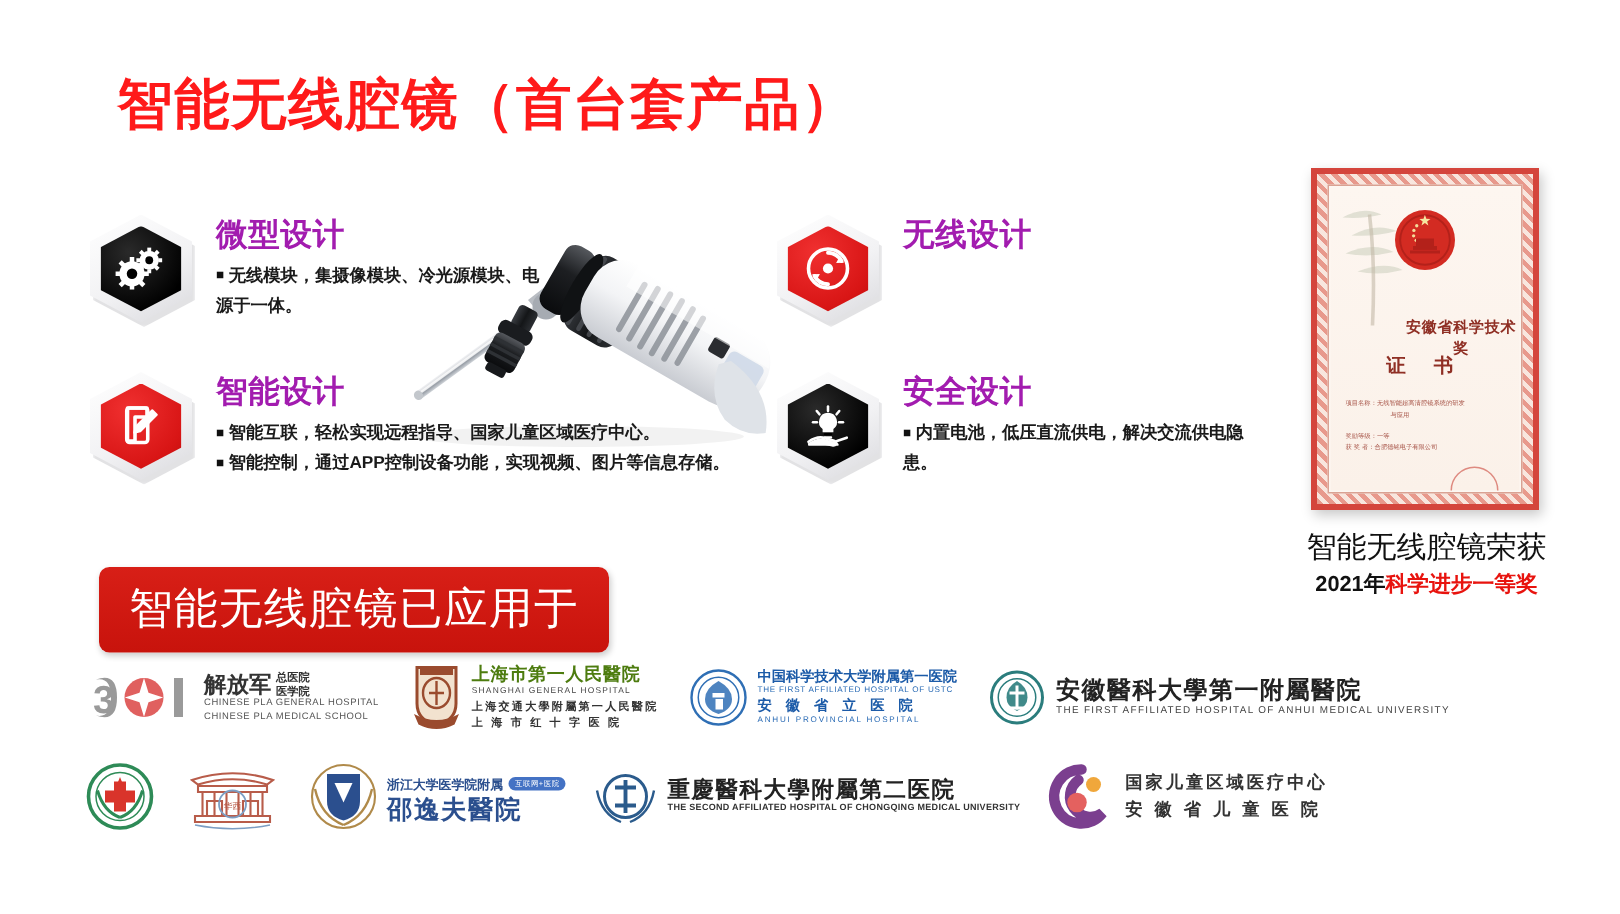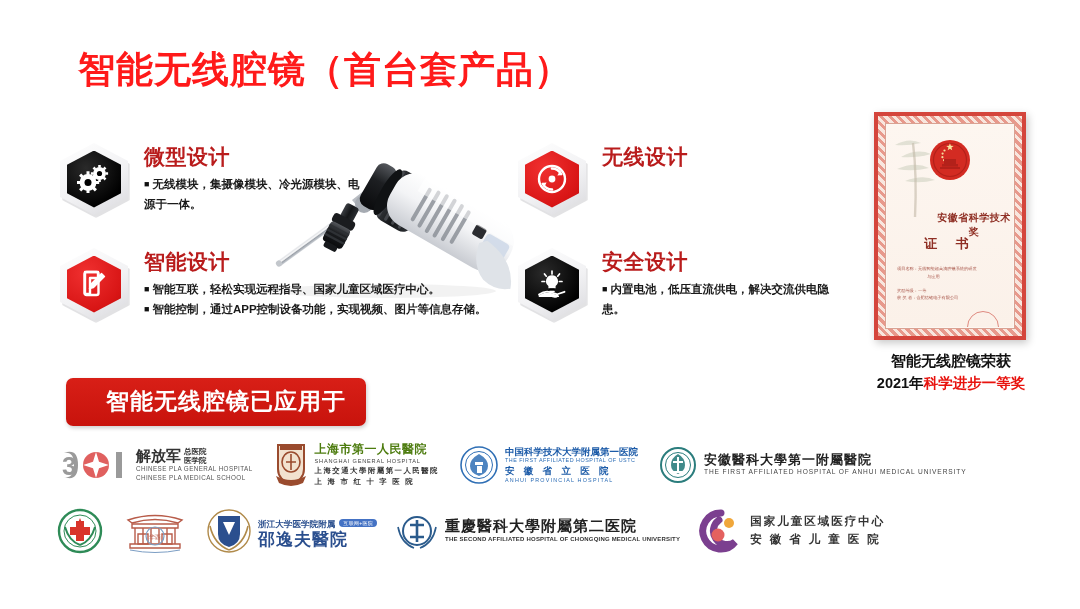--- a/index.html
+++ b/index.html
@@ -39,21 +39,21 @@
     position:absolute;left:7px;top:7.5px;width:54px;height:57px;
     clip-path:polygon(50% 0%,100% 25%,100% 75%,50% 100%,0% 75%,0% 25%);
     display:flex;align-items:center;justify-content:center;
   }
   .hexinner.dark{background:radial-gradient(circle at 35% 30%,#2a2a2a 0%,#000000 75%);}
   .hexinner.red{background:radial-gradient(circle at 35% 30%,#f03030 0%,#d81515 70%,#c00d0d 100%);}
   .hexinner svg{display:block;}
 
   .ftext{margin-left:12px;padding-top:2px;}
   .fhead{
-    font-size:21px;font-weight:bold;color:#b91c1c;line-height:1.15;
+    font-size:21px;font-weight:bold;color:#a21caf;line-height:1.15;
     margin-bottom:5px;letter-spacing:0.5px;
   }
   .fbody{font-size:11.5px;color:#1a1a1a;font-weight:bold;line-height:1.75;}
   .fbody .bullet{color:#111;font-size:9px;vertical-align:1px;margin-right:3px;}
   .fbody p{margin:0;}
 
   
   .device{position:absolute;left:236px;top:103px;width:290px;height:200px;}
 
   
@@ -77,33 +77,33 @@
     font-size:13px;font-weight:bold;color:#8f2f24;letter-spacing:7px;
     font-family:"DejaVu Sans",sans-serif;}
   .cert-fine{position:absolute;left:10px;right:8px;top:140px;
     font-size:4.2px;color:#a8564a;line-height:1.85;font-family:"DejaVu Sans",sans-serif;}
   .cert-fine .row{white-space:nowrap;overflow:hidden;}
   .cert-fine .gap{margin-top:6px;}
   .cert-seal{position:absolute;right:14px;top:186px;width:30px;height:30px;
     border:1.4px solid #d4675c;border-radius:50%;opacity:.75;}
 
   .cert-cap{position:absolute;left:846px;top:350px;width:210px;text-align:center;}
-  .cert-cap .l1{font-size:15px;font-weight:bold;color:#111;line-height:1.5;}
+  .cert-cap .l1{font-size:20px;font-weight:normal;color:#111;line-height:1.5;}
   .cert-cap .l2{font-size:14.5px;font-weight:bold;line-height:1.5;}
   .cert-cap .l2 .blk{color:#111;}
   .cert-cap .l2 .red{color:#E8130E;}
 
   
   .banner{
     position:absolute;left:66px;top:378px;
     background:linear-gradient(180deg,#D81F17 0%,#C8130C 100%);
     border-radius:7px;padding:8px 20px 9px 20px;
     box-shadow:1px 2px 4px rgba(0,0,0,.2);
   }
-  .banner span{font-size:23px;font-weight:bold;color:#fff;letter-spacing:1px;white-space:nowrap;margin-left:20px;}
+  .banner span{font-size:29px;font-weight:normal;color:#fff;letter-spacing:1px;white-space:nowrap;}
 
   
   .logos{position:absolute;left:0;top:432px;width:1080px;}
   .logorow{display:flex;align-items:center;height:66px;}
   .logorow.r1{padding-left:60px;gap:20px;}
   .logorow.r2{padding-left:56px;gap:18px;}
   .logo{display:flex;align-items:center;gap:6px;}
   .logo .mark{flex:0 0 auto;display:block;}
   .logo .txt{display:flex;flex-direction:column;justify-content:center;}
   .logo .cn{font-family:"DejaVu Sans",sans-serif;font-weight:bold;white-space:nowrap;}
@@ -112,21 +112,21 @@
   .l301 .cn{font-size:15px;color:#333;line-height:1.05;}
   .l301 .sub{font-size:7.5px;color:#333;line-height:1.15;font-weight:bold;font-family:"DejaVu Sans",sans-serif;}
   .l301 .en{font-size:6.3px;color:#555;line-height:1.3;}
   .lsh .cn{font-size:12px;color:#4d7c0f;line-height:1.15;letter-spacing:.5px;}
   .lsh .en{font-size:5.6px;color:#444;line-height:1.45;letter-spacing:.8px;}
   .lsh .cn2{font-size:7.4px;color:#333;line-height:1.5;font-weight:bold;letter-spacing:1.5px;font-family:"DejaVu Sans",sans-serif;}
   .lustc .cn{font-size:9.5px;color:#1c5ba8;line-height:1.2;}
   .lustc .en{font-size:5.4px;color:#2a6bb5;line-height:1.35;letter-spacing:.5px;}
   .lustc .cn2{font-size:9.5px;color:#1c5ba8;line-height:1.3;letter-spacing:3px;font-weight:bold;font-family:"DejaVu Sans",sans-serif;}
   .lustc .en2{font-size:5.4px;color:#2a6bb5;line-height:1.3;letter-spacing:1.2px;}
-  .lanhui .cn{font-size:13px;color:#222;line-height:1.1;letter-spacing:1px;}
+  .lanhui .cn{font-size:16px;color:#222;line-height:1.1;letter-spacing:1px;}
   .lanhui .en{font-size:6.6px;color:#444;line-height:1.6;letter-spacing:.9px;}
   .lzj .cn{font-size:8.6px;color:#2b4f8e;line-height:1.25;font-weight:bold;}
   .lzj .big{font-size:17px;color:#2b4f8e;line-height:1.1;font-weight:bold;letter-spacing:1px;}
   .lzj .badge{display:inline-block;background:#4472c4;color:#fff;font-size:5px;
     border-radius:6px;padding:1px 4px;margin-left:4px;vertical-align:2px;letter-spacing:.3px;}
   .lcq .cn{font-size:15px;color:#222;line-height:1.15;letter-spacing:1px;}
   .lcq .en{font-size:6px;color:#333;line-height:1.5;letter-spacing:.2px;font-weight:bold;}
   .lkid .cn{font-size:11.5px;color:#333;line-height:1.55;letter-spacing:2px;}
 </style>
 </head>

